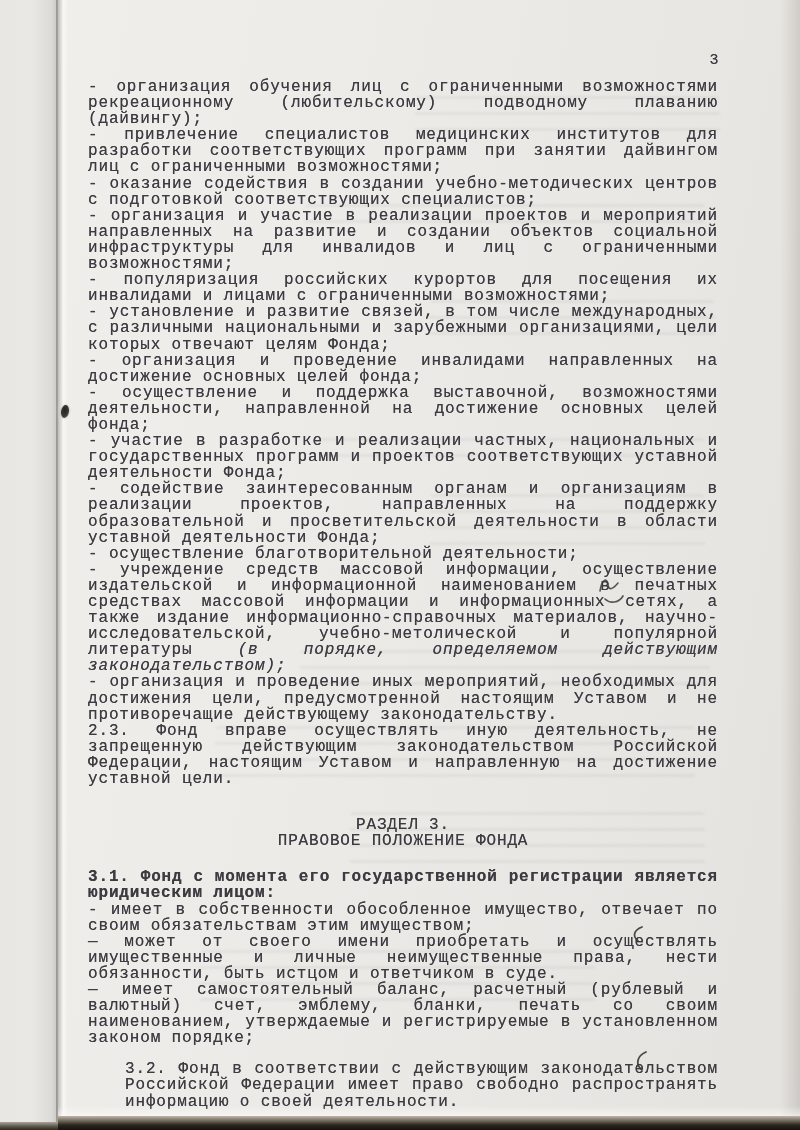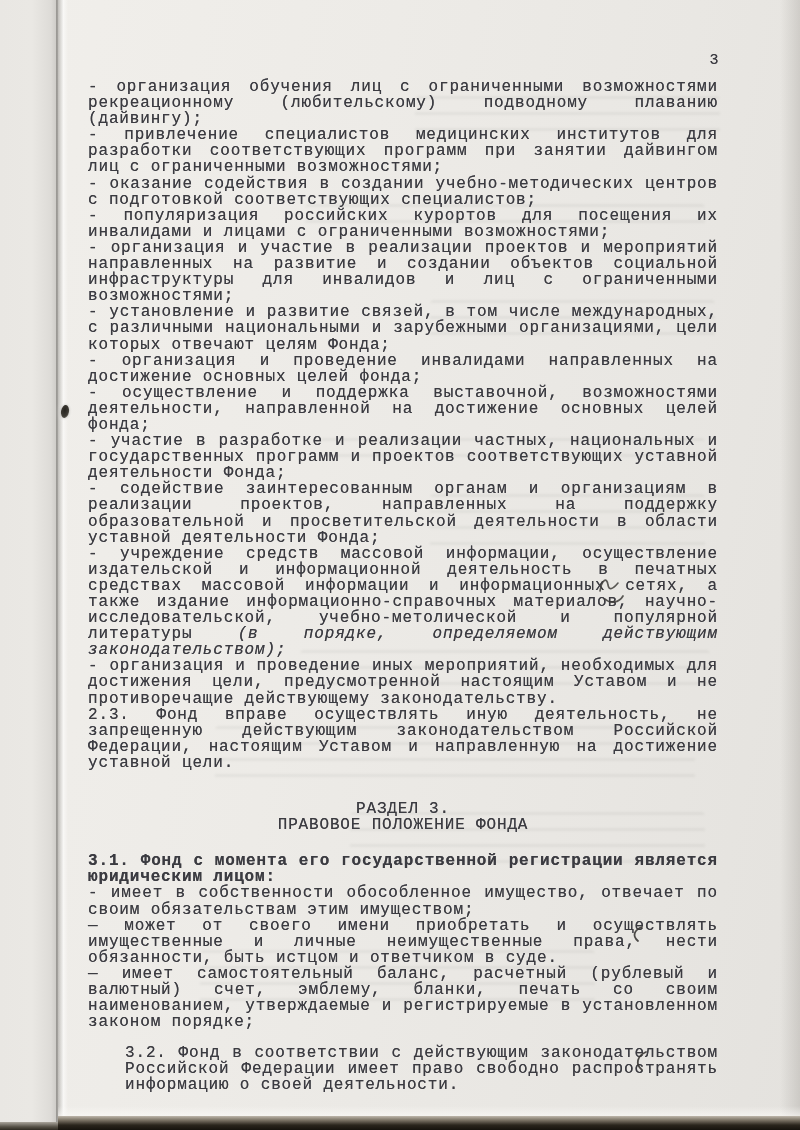--- a/index.html
+++ b/index.html
@@ -89,28 +89,29 @@
   <div class="ghost" style="left:215px;top:726px;width:480px;height:58px;"></div>
   <div class="ghost" style="left:350px;top:812px;width:355px;height:56px;"></div>
   <div class="ghost" style="left:200px;top:950px;width:395px;height:56px;"></div>
 
   <div class="page-number">3</div>
 
   <div class="content">
       <p><span>- организация обучения лиц с ограниченными возможностями рекреационному (любительскому) подводному плаванию (дайвингу);</span></p>
       <p><span>- привлечение специалистов медицинских институтов для разработки соответствующих программ при занятии дайвингом лиц с ограниченными возможностями;</span></p>
       <p><span>- оказание содействия в создании учебно-методических центров с подготовкой соответствующих специалистов;</span></p>
+      <p><span>- организация и участие в реализации проектов и мероприятий направленных на развитие и создании объектов социальной инфраструктуры для инвалидов и лиц с ограниченными возможностями;</span></p>
       <p><span>- популяризация российских курортов для посещения их инвалидами и лицами с ограниченными возможностями;</span></p>
-      <p><span>- организация и участие в реализации проектов и мероприятий направленных на развитие и создании объектов социальной инфраструктуры для инвалидов и лиц с ограниченными возможностями;</span></p>
       <p><span>- установление и развитие связей, в том числе международных, с различными национальными и зарубежными организациями, цели которых отвечают целям Фонда;</span></p>
       <p><span>- организация и проведение инвалидами направленных на достижение основных целей фонда;</span></p>
       <p><span>- осуществление и поддержка выставочной, возможностями деятельности, направленной на достижение основных целей фонда;</span></p>
       <p><span>- участие в разработке и реализации частных, национальных и государственных программ и проектов соответствующих уставной деятельности Фонда;</span></p>
       <p><span>- содействие заинтересованным органам и организациям в реализации проектов, направленных на поддержку образовательной и просветительской деятельности в области уставной деятельности Фонда;</span></p>
-      <p><span>- учреждение средств массовой информации, осуществление издательской и информационной деятельность в печатных средствах массовой информации и информационных сетях, а также издание информационно-справочных материалов, научно-исследовательской, учебно-метолической и популярной литературы </span><i>(в порядке, определяемом действующим законодательством);</i></p>
+      <p><span>- осуществление благотворительной деятельности;</span></p>
+      <p><span>- учреждение средств массовой информации, осуществление издательской и информационной наименованием в печатных средствах массовой информации и информационных сетях, а также издание информационно-справочных материалов, научно-исследовательской, учебно-метолической и популярной литературы </span><i>(в порядке, определяемом действующим законодательством);</i></p>
       <p><span>- организация и проведение иных мероприятий, необходимых для достижения цели, предусмотренной настоящим Уставом и не противоречащие действующему законодательству.</span></p>
       <p><span>2.3. Фонд вправе осуществлять иную деятельность, не запрещенную действующим законодательством Российской Федерации, настоящим Уставом и направленную на достижение уставной цели.</span></p>
       <p class="center" style="margin-top: 30px;"><span>РАЗДЕЛ 3.</span></p>
       <p class="center"><span>ПРАВОВОЕ ПОЛОЖЕНИЕ ФОНДА</span></p>
       <p style="margin-top: 20px; font-weight: bold;"><span>3.1. Фонд с момента его государственной регистрации является юридическим лицом:</span></p>
       <p><span>- имеет в собственности обособленное имущество, отвечает по своим обязательствам этим имуществом;</span></p>
       <p><span>— может от своего имени приобретать и осуществлять имущественные и личные неимущественные права, нести обязанности, быть истцом и ответчиком в суде.</span></p>
       <p><span>— имеет самостоятельный баланс, расчетный (рублевый и валютный) счет, эмблему, бланки, печать со своим наименованием, утверждаемые и регистрируемые в установленном законом порядке;</span></p>
       <p style="margin-top: 15px; margin-left: 37px;"><span>3.2. Фонд в соответствии с действующим законодательством Российской Федерации имеет право свободно распространять информацию о своей деятельности.</span></p>
     </div>

